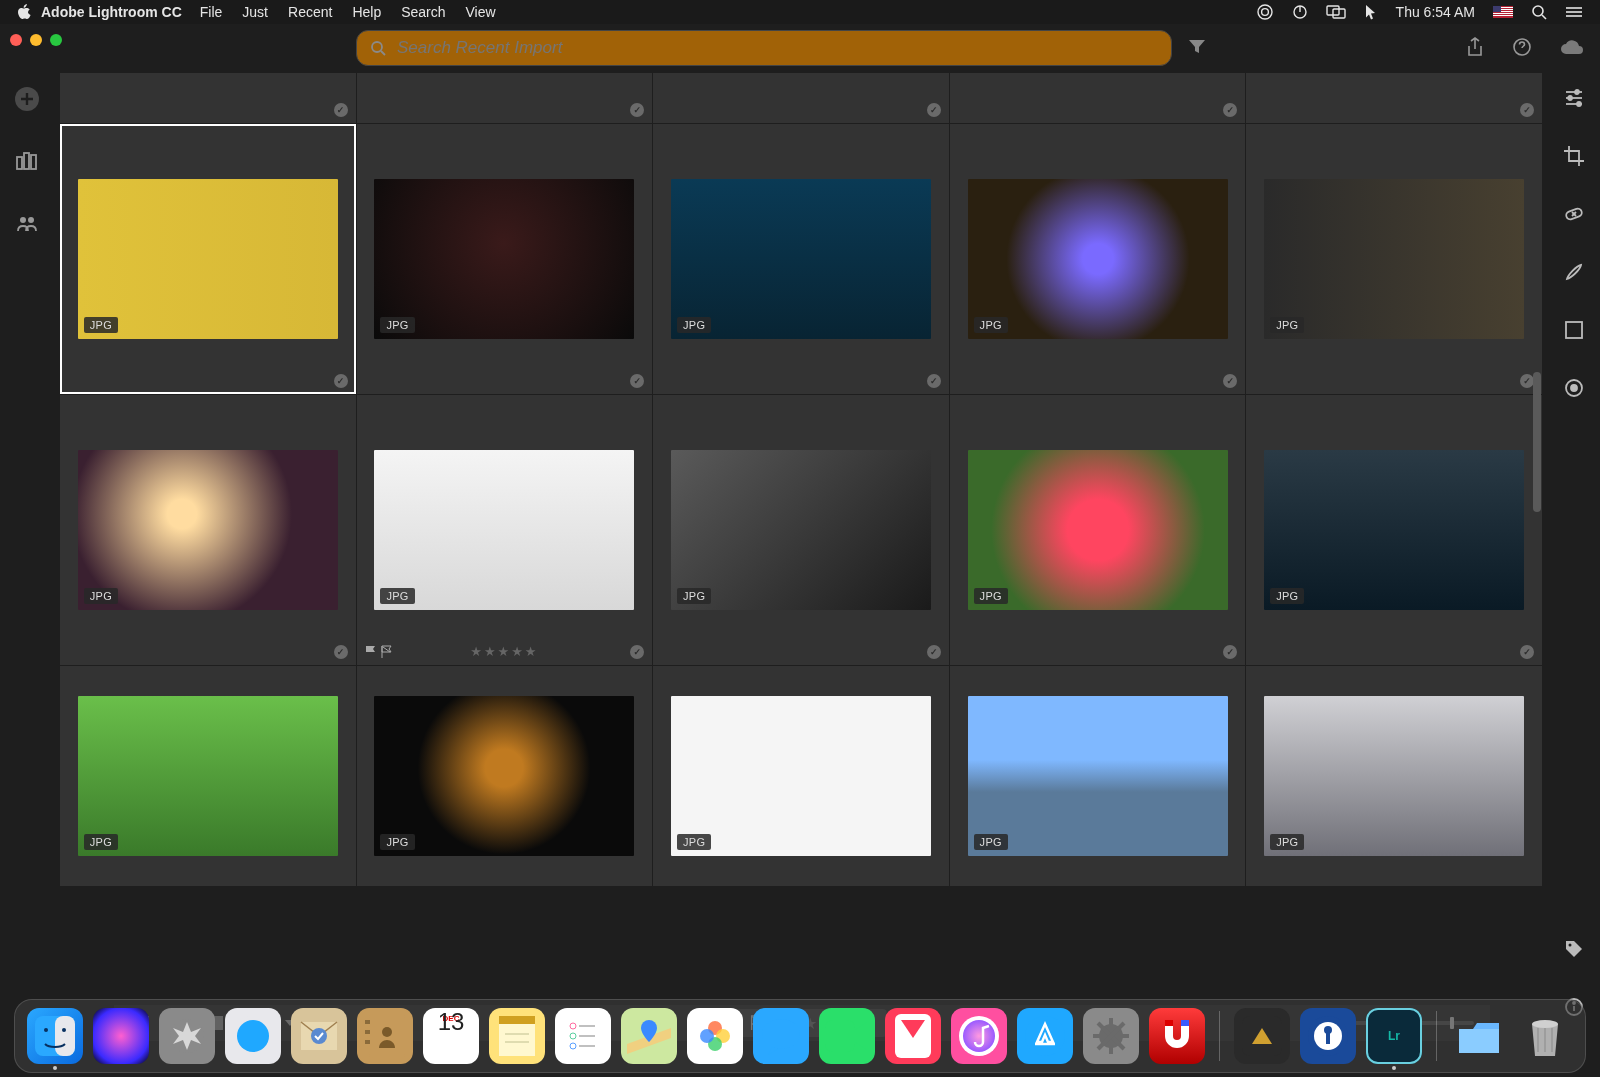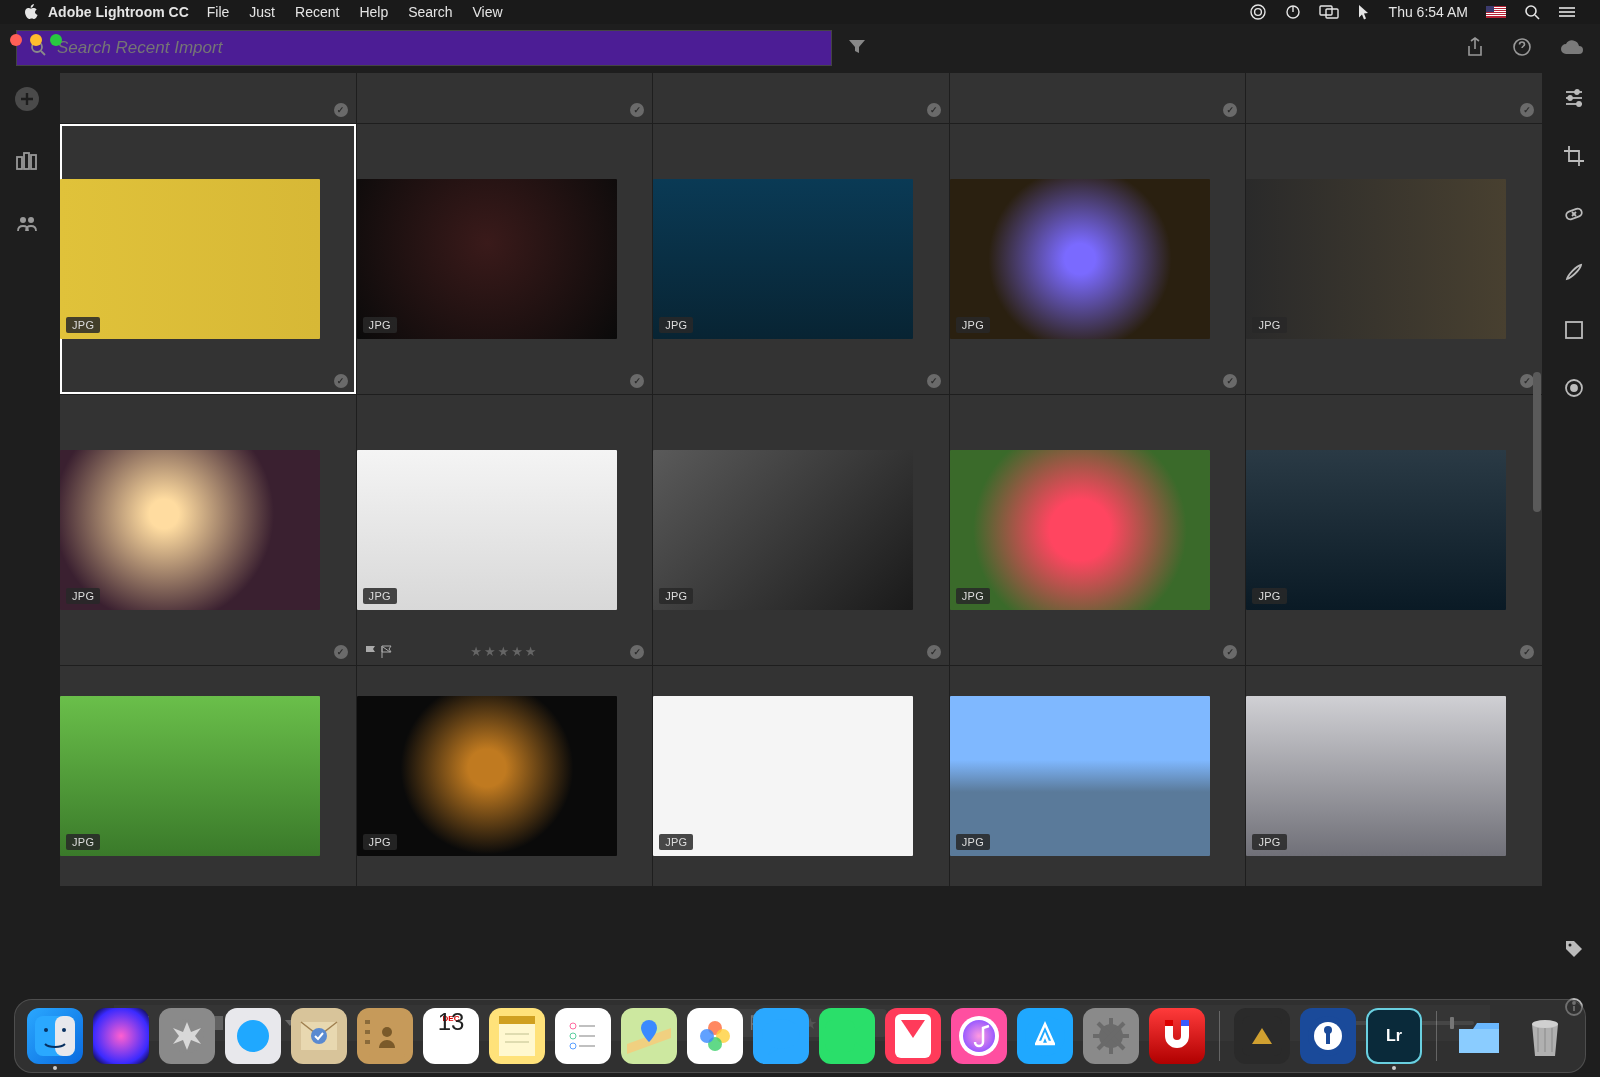--- a/index.html
+++ b/index.html
@@ -1,33 +1,33 @@
 <!DOCTYPE html>
 <html><head>
 <meta charset="utf-8">
 <style>
 html,body{margin:0;padding:0;width:1600px;height:1077px;background:#000;font-family:-apple-system,BlinkMacSystemFont,"Segoe UI",Helvetica,Arial,sans-serif;color:#ccc;overflow:hidden;font-size:14px}
 
-.menubar{height:24px;background:#1a1a1a;display:flex;align-items:center;padding:0 24px;color:#e5e5e5;font-size:14px}
+.menubar{height:24px;background:#1a1a1a;display:flex;align-items:center;padding:0 17px;color:#e5e5e5;font-size:14px}
 .menubar .apple{margin-right:10px}
 .menubar .appname{font-weight:600;margin-right:18px}
 .menubar .mitem{margin-right:20px;cursor:default}
 .menubar .spacer{flex:1}
 .menubar .ritem{margin-left:18px;display:flex;align-items:center}
 .menubar svg{display:block}
 
 .window{position:absolute;left:0;top:24px;right:0;bottom:0;background:#1e1e1e}
 .traffic{position:absolute;left:10px;top:10px;display:flex;gap:8px}
 .traffic span{width:12px;height:12px;border-radius:50%}
 .tl-close{background:#ff5f57}
 .tl-min{background:#febc2e}
 .tl-max{background:#28c840}
 
 .toolbar{height:48px;display:flex;align-items:center;padding:0 16px}
-.searchwrap{width:790px;height:34px;background:#4c1d95;border:1px solid #444;border-radius:0;display:flex;align-items:center;padding:0 12px;color:#8a8a8a}
+.searchwrap{margin-left:340px;width:790px;height:34px;background:#a16207;border:1px solid #444;border-radius:12px;display:flex;align-items:center;padding:0 12px;color:#8a8a8a}
 .searchwrap svg{margin-right:8px;flex:none}
 .searchwrap input{flex:1;background:transparent;border:none;outline:none;color:#ccc;font-size:17px;font-style:italic}
 .filterbtn{margin-left:16px;color:#888}
 .tb-spacer{flex:1}
 .tb-icon{margin-left:28px;color:#888}
 
 .body{position:absolute;left:0;top:48px;right:0;bottom:36px;display:flex}
 .leftrail{width:54px;background:#1e1e1e;display:flex;flex-direction:column;align-items:center;padding-top:12px;gap:32px;color:#888}
 .leftrail .railbtn{width:30px;height:30px;display:flex;align-items:center;justify-content:center;border-radius:50%}
 .rightrail{width:52px;background:#1e1e1e;display:flex;flex-direction:column;align-items:center;padding-top:12px;gap:30px;color:#aaa}
@@ -35,21 +35,21 @@
 .rightrail .lowgroup{margin-top:auto;margin-bottom:20px;display:flex;flex-direction:column;gap:30px}
 
 .main{flex:1;display:flex;flex-direction:column;background:#1e1e1e;position:relative}
 .mainhead{height:46px;background:#2c2c2c;display:flex;align-items:center;padding:0 16px;margin:0 6px;border-radius:2px}
 .mainhead .clockbadge{width:28px;height:28px;background:#555;border-radius:3px;display:flex;align-items:center;justify-content:center;margin-right:14px}
 .mainhead .title{font-size:20px;color:#ddd}
 .mainhead .count{margin-left:auto;color:#9a9a9a;font-size:15px}
 
 .gridwrap{flex:1;overflow:hidden;position:relative;margin:0 6px}
 .grid{display:grid;grid-template-columns:repeat(5,1fr);gap:1px;padding-top:1px}
-.cell{background:#333;height:270px;position:relative;display:flex;align-items:center;overflow:hidden}
+.cell{background:#333;height:270px;position:relative;display:flex;align-items:center;justify-content:center;overflow:hidden}
 .cell.partial{height:50px}
 .cell.row3{height:220px}
 .thumb{width:260px;position:relative;display:flex;align-items:center;justify-content:center}
 .thumb .imgbox{width:260px;height:160px;border-radius:1px;position:relative;overflow:hidden}
 .badge{position:absolute;left:6px;bottom:6px;background:rgba(40,40,40,.85);color:#ddd;font-size:11px;padding:2px 6px;border-radius:2px;letter-spacing:.3px}
 .sync{position:absolute;right:8px;bottom:6px;width:14px;height:14px;border-radius:50%;background:#6a6a6a;display:flex;align-items:center;justify-content:center}
 .sync::after{content:"✓";color:#2c2c2c;font-size:9px;font-weight:700}
 .stars{position:absolute;bottom:6px;left:50%;transform:translateX(-50%);color:#666;letter-spacing:2px;font-size:13px}
 .flagrow{position:absolute;left:8px;bottom:6px;display:flex;gap:4px;color:#888}
 .cell.selected{outline:2px solid #fff;outline-offset:-2px}
@@ -102,21 +102,21 @@
 .di-msg{background:#2aa8ff}
 .di-ft{background:#2adf6a}
 .di-news{background:#ff3b5a}
 .di-music{background:#ff4fa0}
 .di-app{background:#1fa8ff}
 .di-sys{background:#8a8a8a}
 .di-mag{background:linear-gradient(180deg,#ff3b3b,#b00000)}
 .di-fc{background:#2a2a2a}
 .di-1p{background:#1a4a9a}
 .di-lr{background:#0a2a3a;box-shadow:inset 0 0 0 2px #6ad0e0;}
-.di-lr span{color:#ffffff;font-weight:600;font-size:16px}
+.di-lr span{color:#14b8a6;font-weight:600;font-size:12px}
 .di-dl{background:transparent}
 .di-trash{background:transparent}
 .dockicon .indic{position:absolute;bottom:-6px;left:50%;transform:translateX(-50%);width:4px;height:4px;border-radius:50%;background:#ccc}
 .di-cal .calmonth{position:absolute;top:6px;font-size:8px;color:#d00;font-weight:600}
 .di-cal .calday{position:absolute;top:0;font-size:24px;color:#222;font-weight:500}
 </style>
 </head>
 <body>
 
 <div class="menubar">

